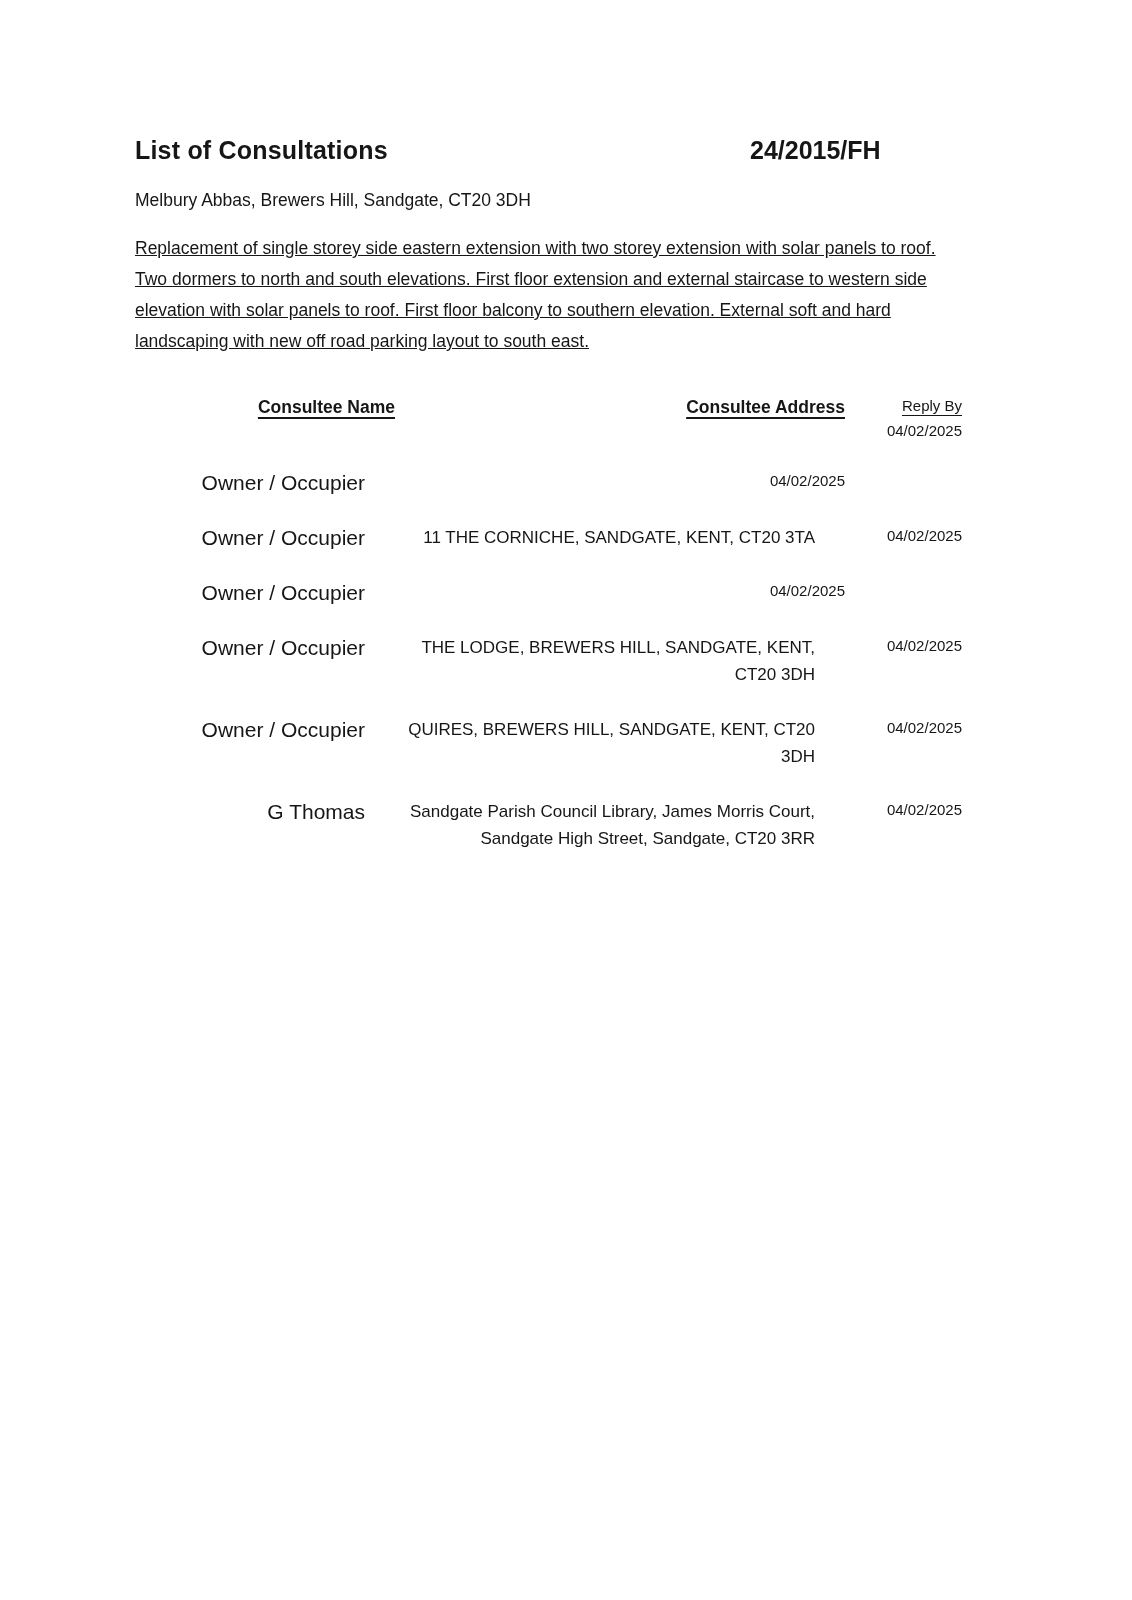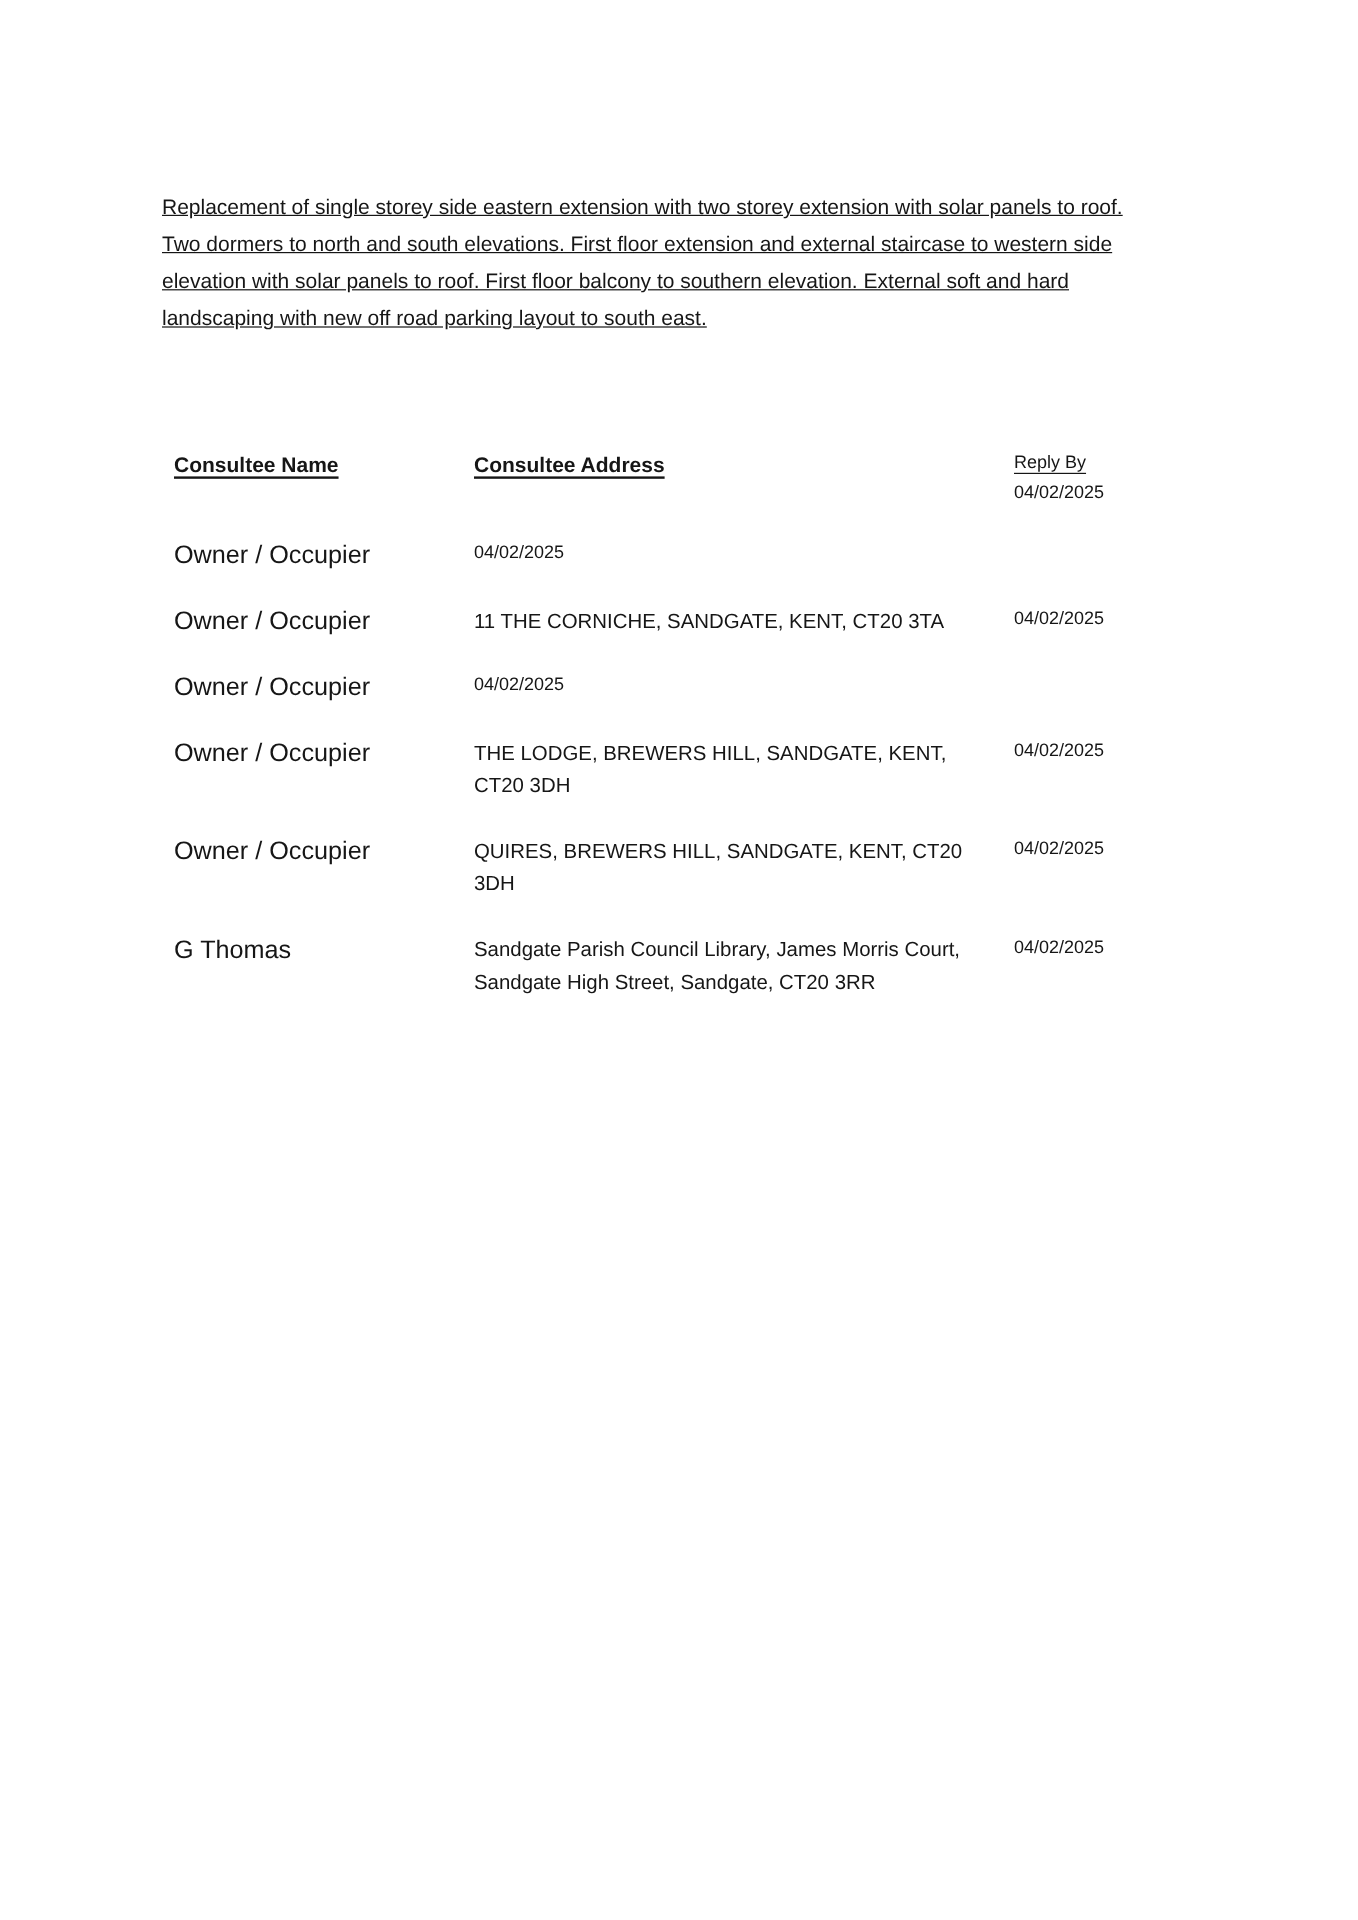--- a/index.html
+++ b/index.html
@@ -42,22 +42,23 @@
     line-height: 24px;
   }
   .proposal {
     margin-top: 21px;
     font-size: 17.5px;
     line-height: 31px;
     max-width: 830px;
     text-decoration: underline;
   }
   .consult-table {
-    margin-top: 96px;
+    margin-top: 40px;
     padding-left: 10px;
+    text-align: right;
   }
   .grid-row {
     display: grid;
     grid-template-columns: 250px 450px auto;
     align-items: start;
   }
   .th {
     font-size: 17.5px;
     font-weight: bold;
     text-decoration: underline;
@@ -91,21 +92,26 @@
     font-size: 15px;
     line-height: 20px;
     padding-top: 2px;
   }
 </style>
 </head>
 <body style="color: rgb(22, 22, 22); background: rgb(255, 255, 255);">
 
 <div class="page">
 
+  <div class="doc-header">
+    <span class="doc-title">List of Consultations</span>
+    <span class="doc-reference">24/2015/FH</span>
+  </div>
 
+  <div class="site-address">Melbury Abbas, Brewers Hill, Sandgate, CT20 3DH</div>
 
   <div class="proposal">Replacement of single storey side eastern extension with two storey extension with solar panels to roof. Two dormers to north and south elevations. First floor extension and external staircase to western side elevation with solar panels to roof. First floor balcony to southern elevation. External soft and hard landscaping with new off road parking layout to south east.</div>
 
   <div class="consult-table">
 
     <div class="grid-row">
       <div class="th">Consultee Name</div>
       <div class="th">Consultee Address</div>
       <div>
         <span class="th-reply">Reply By</span>

